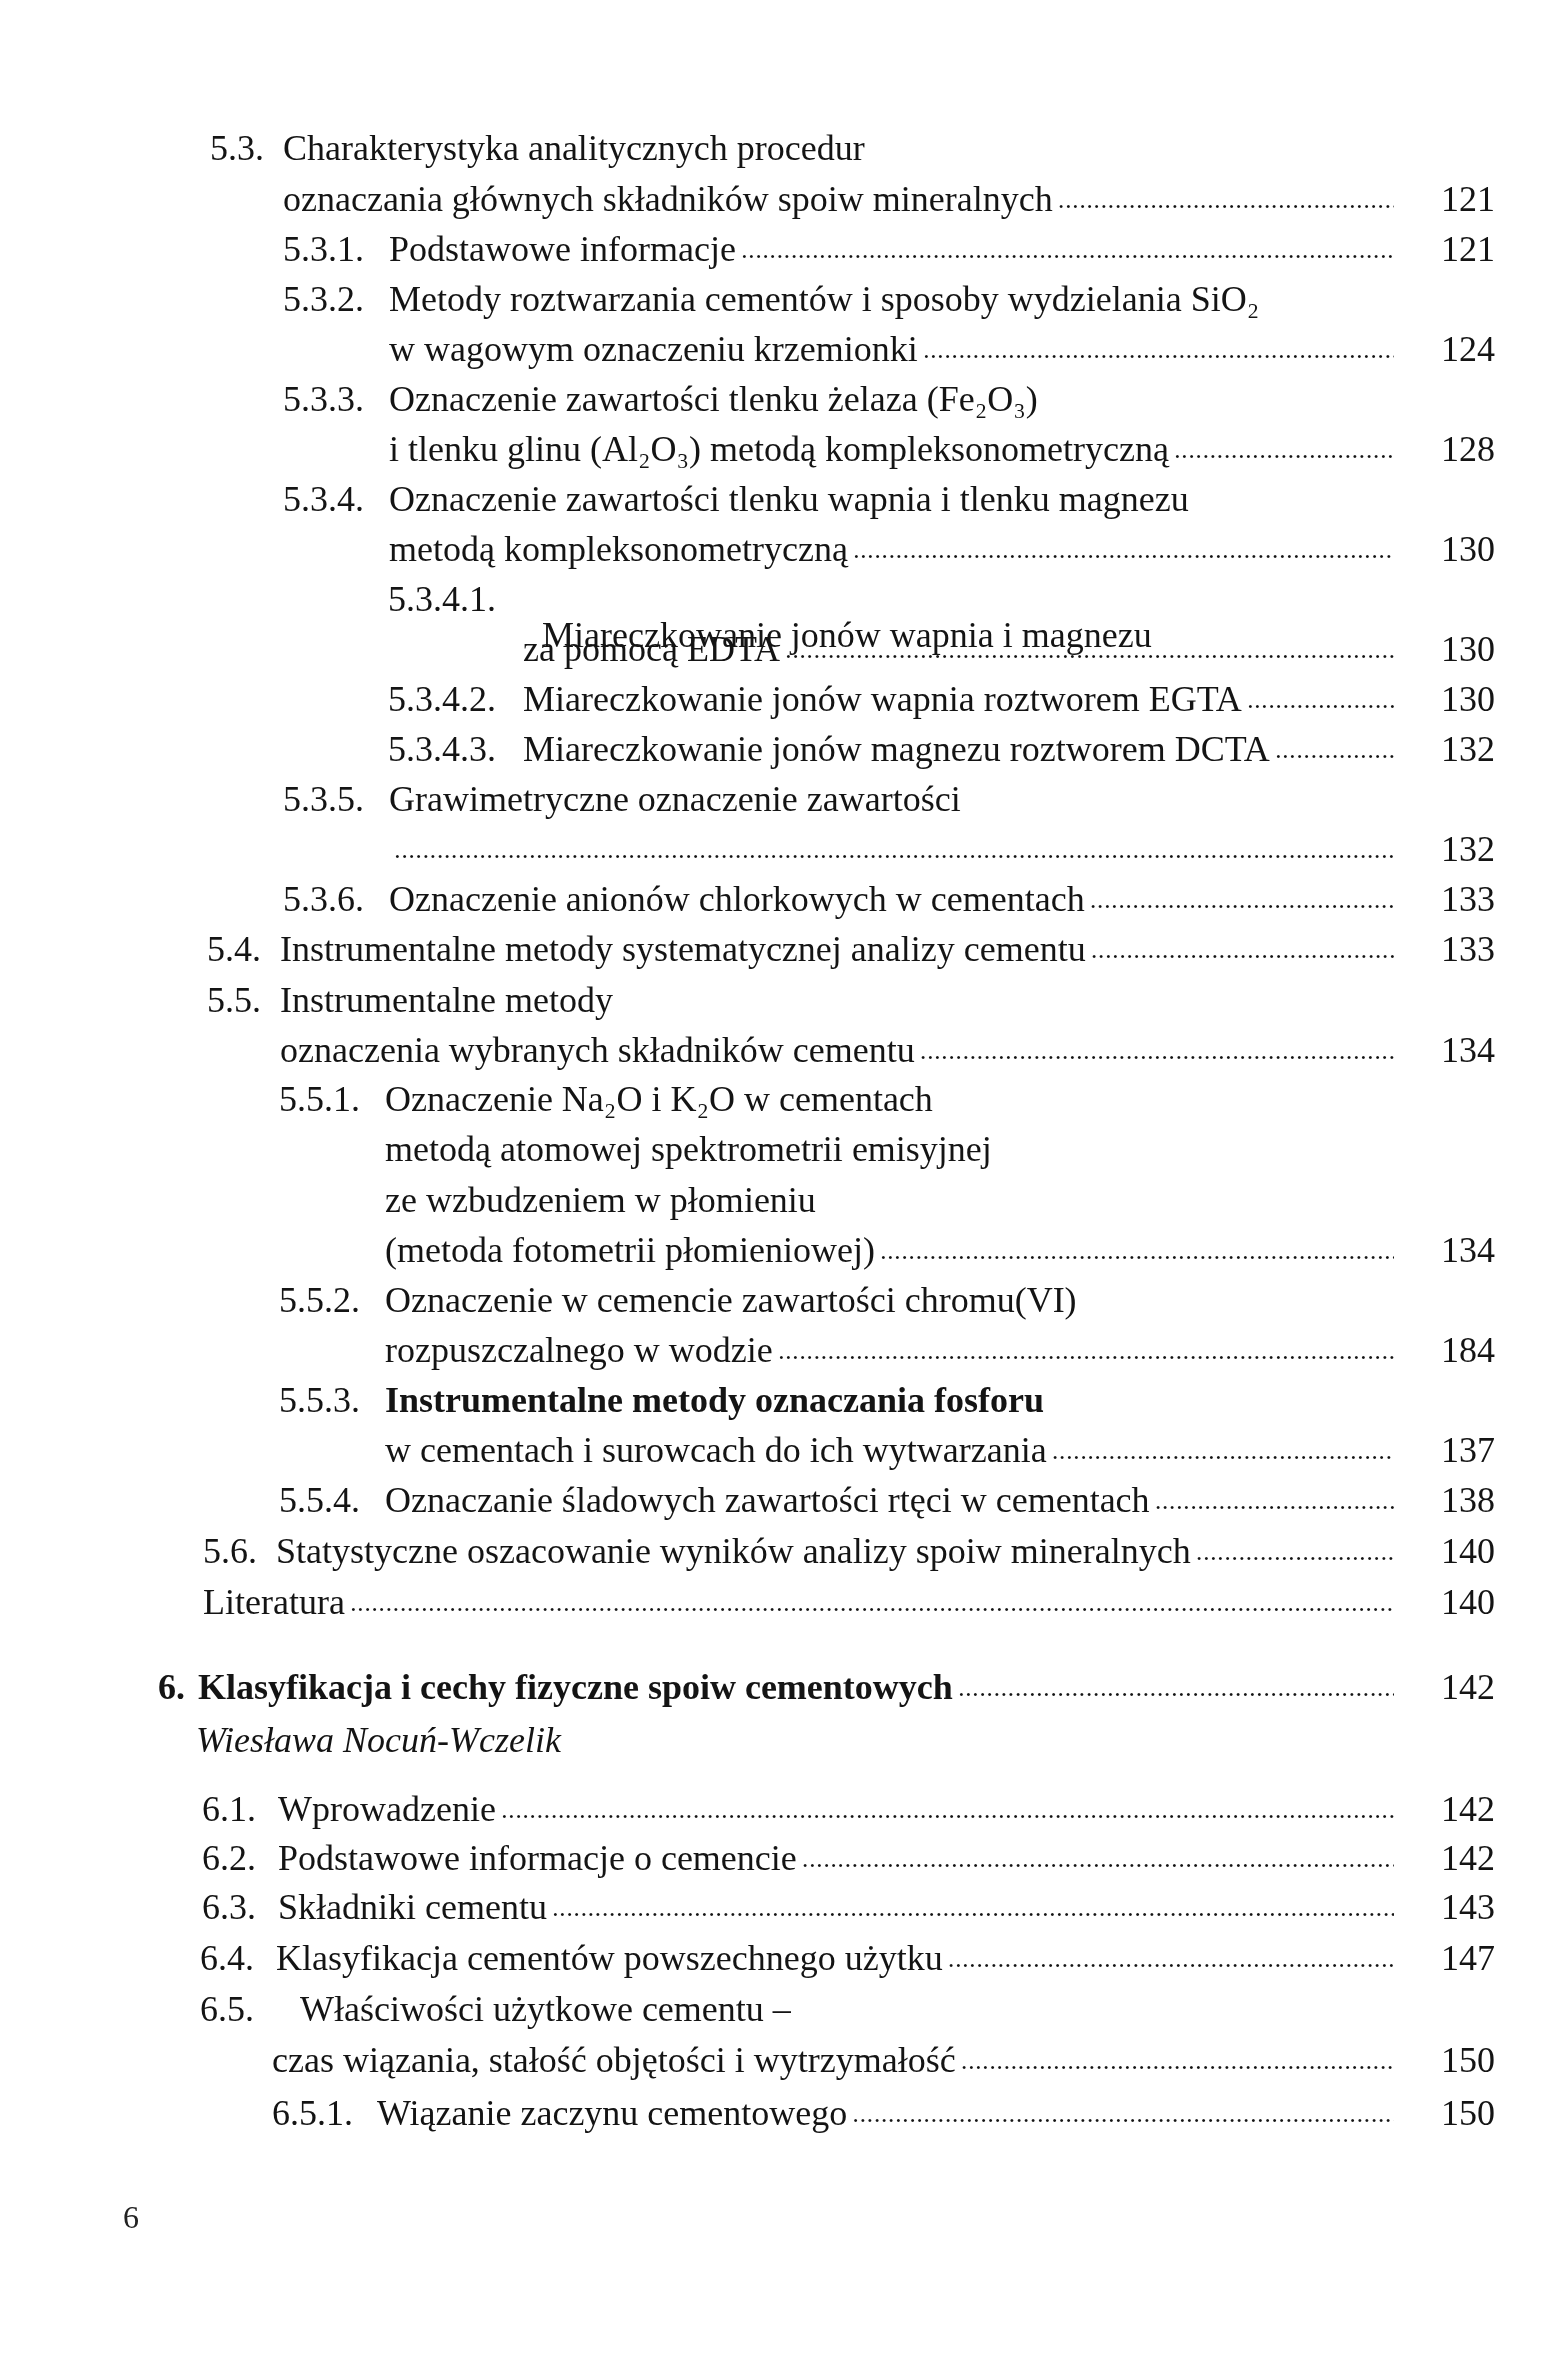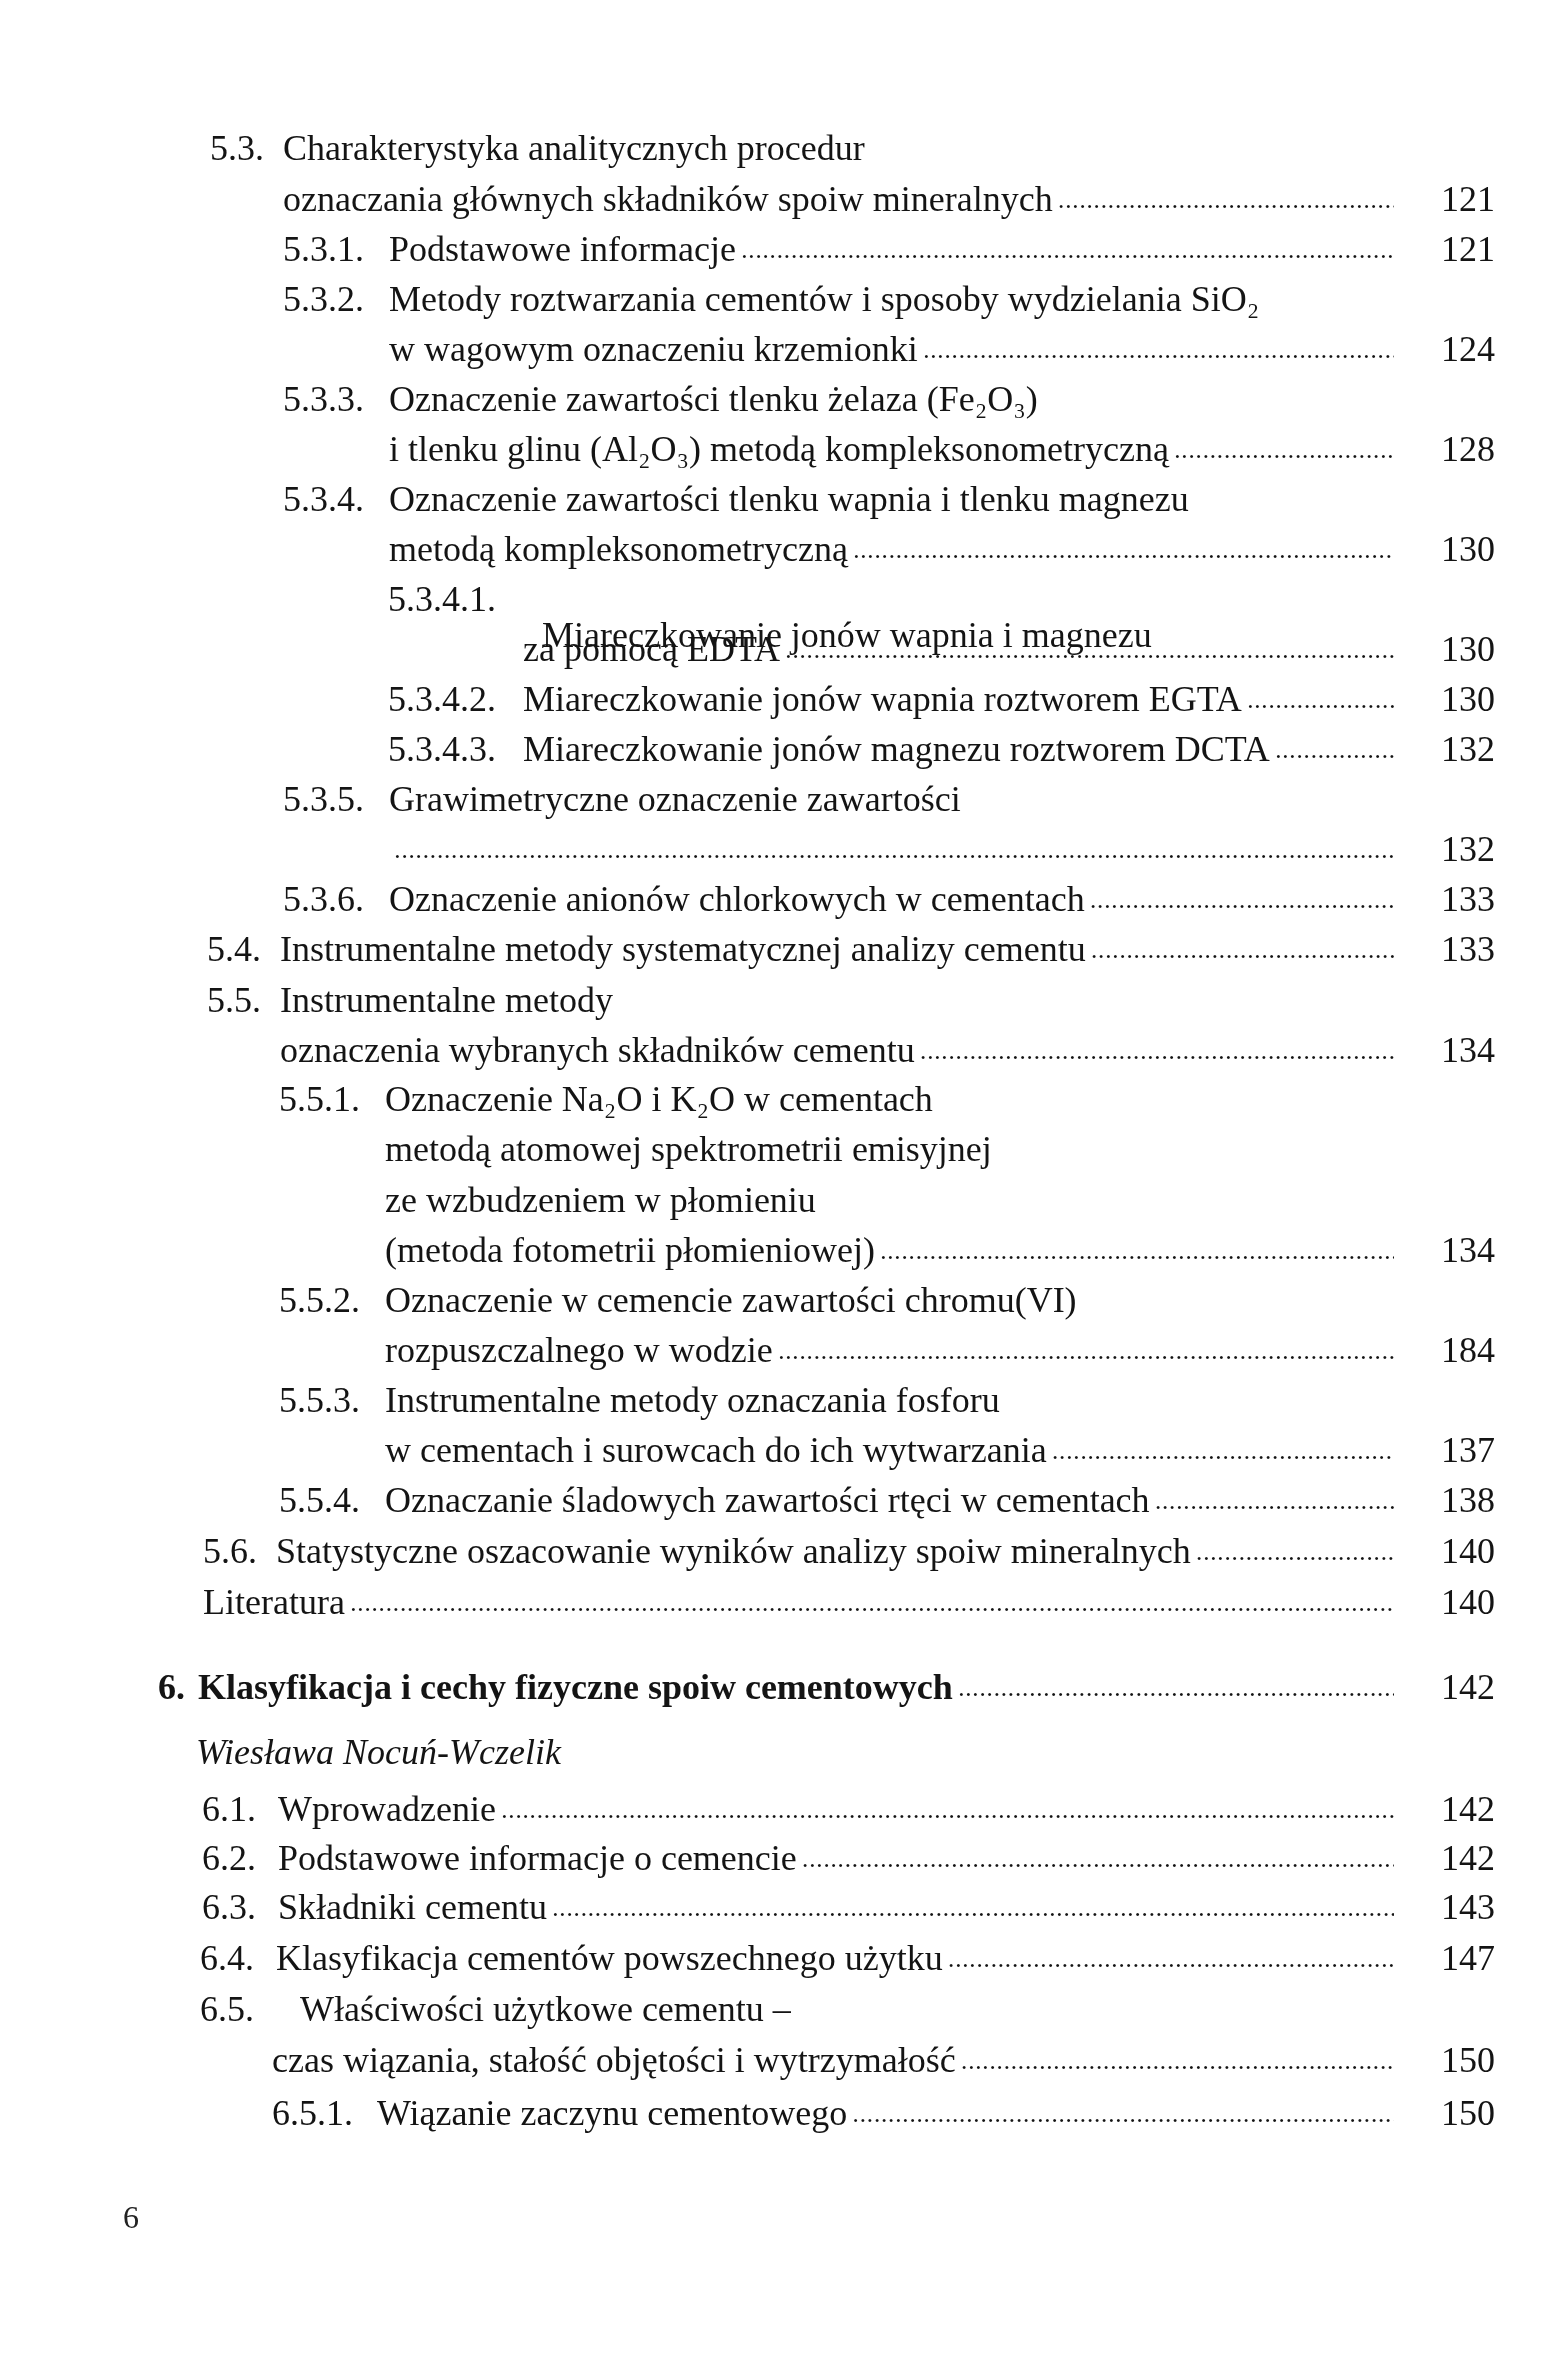--- a/index.html
+++ b/index.html
@@ -6,21 +6,21 @@
   body { width: 1541px; height: 2377px; position: relative; overflow: hidden;
          font-family: "Liberation Serif", "DejaVu Serif", serif; color: #141414; }
   .row { position: absolute; left: 0; width: 1541px; height: 45px; font-size: 36px; line-height: 45px; white-space: nowrap; }
   .num { position: absolute; top: 0; }
   .txt { position: absolute; top: 0; right: 142px; display: flex; align-items: flex-end; }
   .label { white-space: nowrap; }
   .leader { flex: 1 1 auto; overflow: hidden; white-space: nowrap; letter-spacing: 2.8px; margin: 0 5.3px 0 5.3px; font-size: 25px; }
   .leader::before { content: ". . . . . . . . . . . . . . . . . . . . . . . . . . . . . . . . . . . . . . . . . . . . . . . . . . . . . . . . . . . . . . . . . . . . . . . . . . . . . . . . . . . . . . . . . . . . . . . . . . . . . . . . . . . . . . . . . . . . . . . . . . . . . . . . . . . . . . . . . . . . . . . . . . . . . . . . . . . ."; letter-spacing: -2.7px; }
   .page { position: absolute; right: 46px; top: 0; text-align: right; width: 62px; }
   .bold { font-weight: bold; }
-  .italic { font-style: italic; margin-top: 12px; }
+  .italic { font-style: italic; }
   .folio { position: absolute; left: 123px; top: 2199px; font-size: 32px; line-height: 36px; color: #222; }
 </style>
 </head>
 <body>
 
 <div>
 
   <div class="row" style="top:126px">
     <span class="num" style="left:210px">5.3.</span>
     <span class="txt" style="left:283px; right:auto;">
@@ -182,21 +182,21 @@
   </div>
   <div class="row" style="top:1328px">
     <span class="txt" style="left:385px">
         <span class="label">rozpuszczalnego w wodzie</span>
         <span class="leader"></span>
       </span>
     <span class="page">184</span>
   </div>
   <div class="row" style="top:1378px">
     <span class="num" style="left:279px">5.5.3.</span>
-    <span class="txt" style="left:385px; right:auto;">
+    <span class="txt" style="left:385px; right:auto;font-weight:bold;">
         <span class="label">Instrumentalne metody oznaczania fosforu</span>
       </span>
   </div>
   <div class="row" style="top:1428px">
     <span class="txt" style="left:385px">
         <span class="label">w cementach i surowcach do ich wytwarzania</span>
         <span class="leader"></span>
       </span>
     <span class="page">137</span>
   </div>

